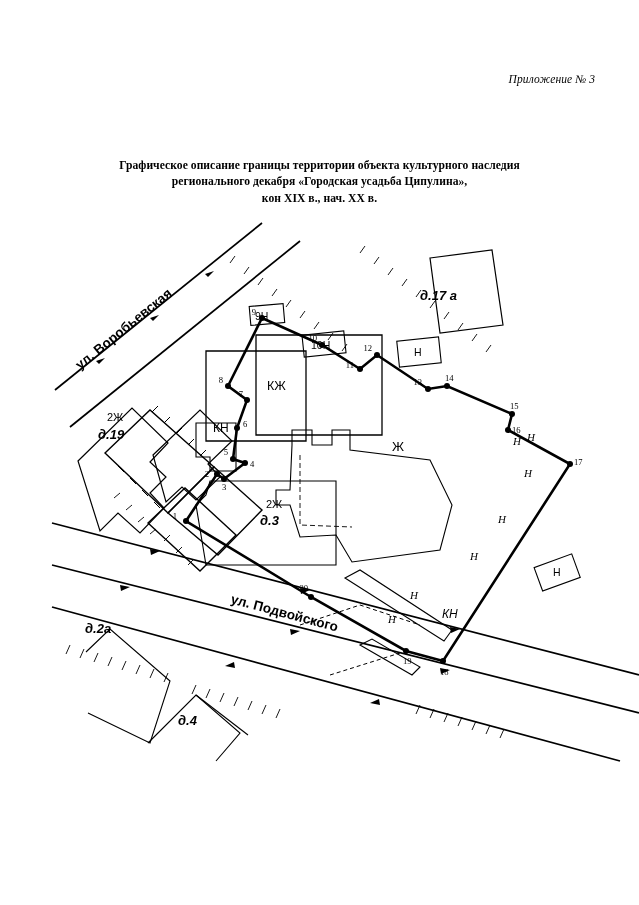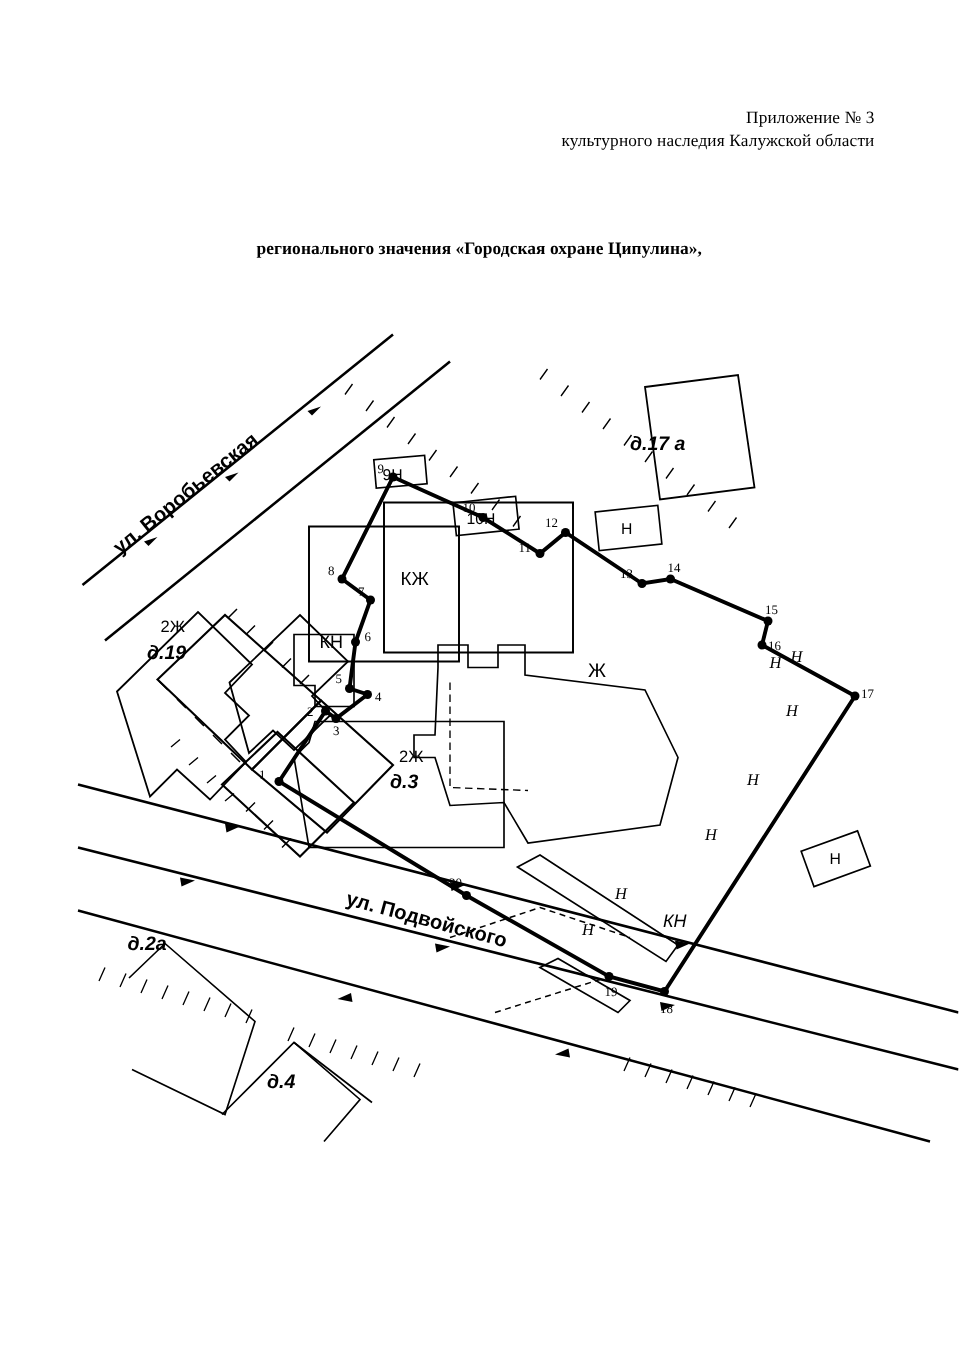--- a/index.html
+++ b/index.html
@@ -7,22 +7,22 @@
   body{
     width:639px;height:905px;background:#ffffff;
     font-family:"Liberation Serif","DejaVu Serif",serif;
     color:#000;position:relative;overflow:hidden;
   }
   .page{position:absolute;inset:0;}
 
   
   .header{
     position:absolute;left:0;top:72px;width:100%;
-    text-align:right;padding-right:56px;box-sizing:border-box;
-    font-size:11.5px;line-height:15.2px;letter-spacing:.1px;
+    text-align:right;padding-right:44px;box-sizing:border-box;
+    font-size:11.5px;line-height:15.2px;letter-spacing:.1px;font-style:italic;
   }
   .header div{white-space:nowrap;}
 
   
   .title{
     position:absolute;left:0;top:158px;width:100%;
     text-align:center;font-weight:bold;
     font-size:11.6px;line-height:16.4px;letter-spacing:.05px;
   }
   .title div{white-space:nowrap;}
@@ -55,25 +55,26 @@
     font-style:italic;font-size:11px;fill:#000;
   }
 </style>
 </head>
 <body>
 
 <div class="page">
 
   <div class="header">
     <div>Приложение № 3</div>
-    <div>культурного наследия Калужской области</div>
   </div>
 
   <div class="title">
-    <div>регионального значения «Городская охране Ципулина»,</div>
+    <div>Графическое описание границы территории объекта культурного наследия</div>
+    <div>регионального декабря «Городская усадьба Ципулина»,</div>
+    <div>кон XIX в., нач. XX в.</div>
   </div>
 
   <div class="map-wrap">
   <svg class="map" viewBox="0 0 639 560" xmlns="http://www.w3.org/2000/svg">
     <defs>
 
       <marker id="dot" markerWidth="6" markerHeight="6" refX="3" refY="3">
         <circle cx="3" cy="3" r="2.3" fill="#000"></circle>
       </marker>
     </defs>

